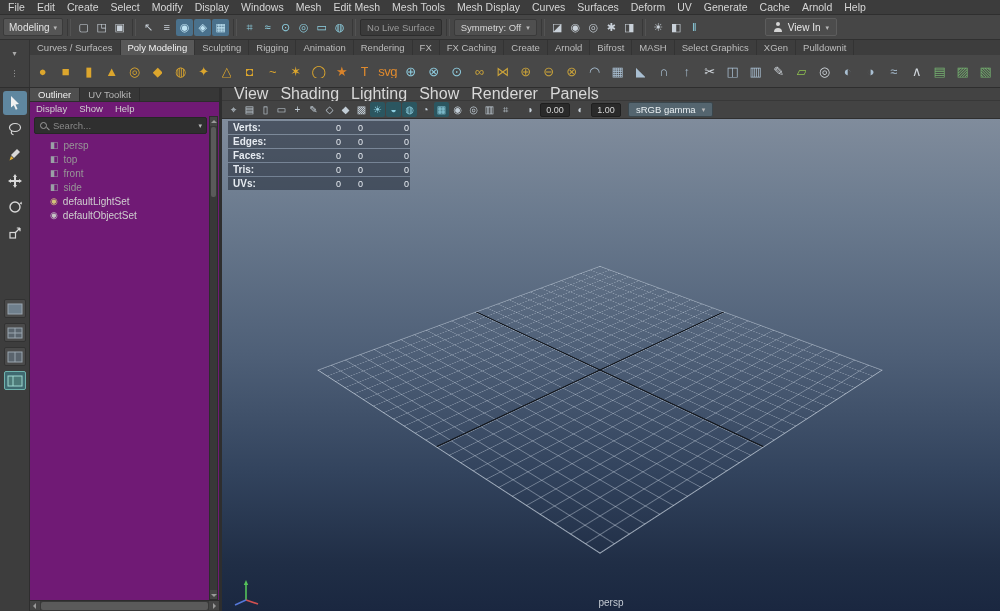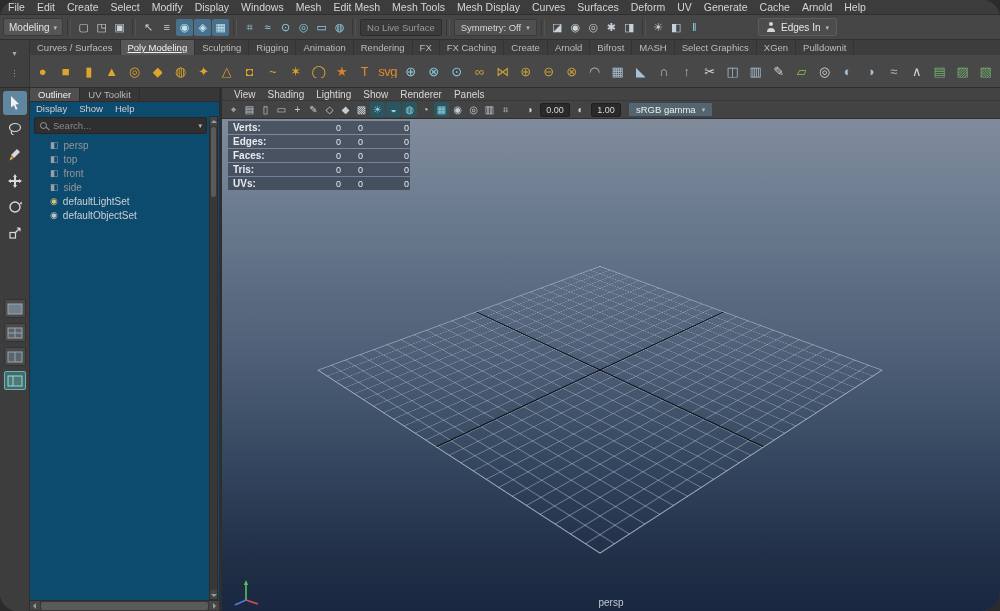--- a/index.html
+++ b/index.html
@@ -1,17 +1,17 @@
 <!DOCTYPE html>
 <html><head>
 <meta charset="utf-8">
 <style>
   html,body{margin:0;padding:0;background:#2b2b2b;}
   *{box-sizing:border-box;font-family:"Liberation Sans",sans-serif;}
-  .app{position:relative;width:1000px;height:611px;background:#454545;overflow:hidden;cursor:default;user-select:none;border-radius:18px;}
+  .app{position:relative;width:1000px;height:611px;background:#454545;overflow:hidden;cursor:default;user-select:none;}
 
   
   .menubar{height:15px;background:#3c3c3c;border-bottom:1px solid #2f2f2f;display:flex;align-items:center;padding-left:2px;}
   .mb-item{font-size:10.5px;color:#d6d6d6;padding:0 6px;line-height:15px;white-space:nowrap;}
 
   
   .statusline{height:25px;background:#464646;border-bottom:1px solid #303030;display:flex;align-items:center;padding:0 3px;}
   .menuset{display:flex;align-items:center;gap:4px;background:#555;border:1px solid #3a3a3a;border-radius:2px;height:18px;padding:0 5px;font-size:10px;color:#e2e2e2;justify-content:space-between;}
   .caret{font-size:7px;color:#b8b8b8;line-height:1;}
   .sl-sep{width:4px;height:17px;border-left:1px solid #383838;border-right:1px solid #535353;margin:0 4px;}
@@ -26,38 +26,38 @@
   .person::before{content:"";position:absolute;left:3px;top:0;width:4px;height:4px;border-radius:50%;background:#d5d5d5;}
   .person::after{content:"";position:absolute;left:1px;top:5.5px;width:8px;height:4px;border-radius:4px 4px 0 0;background:#d5d5d5;}
 
   
   .shelfwrap{display:flex;height:48px;background:#484848;border-bottom:1px solid #2e2e2e;}
   .shelf-gutter{width:30px;background:#404040;border-right:1px solid #333;display:flex;flex-direction:column;align-items:center;justify-content:space-around;padding:3px 0;}
   .gut-ico{font-size:8px;color:#aaa;}
   .shelf-main{flex:1;display:flex;flex-direction:column;min-width:0;}
   .shelf-tabs{height:15px;background:#3d3d3d;display:flex;align-items:stretch;overflow:hidden;}
   .shelf-tab{font-size:9.5px;color:#bdbdbd;padding:0 7px;line-height:15px;border-right:1px solid #333;white-space:nowrap;}
-  .shelf-tab.active{background:#585858;color:#f2f2f2;text-decoration:underline;}
+  .shelf-tab.active{background:#585858;color:#f2f2f2;}
   .shelf-icons{flex:1;display:flex;align-items:center;padding-left:1px;overflow:hidden;}
   .shelf-ico{width:23px;height:28px;display:flex;align-items:center;justify-content:center;flex:0 0 auto;}
   .shelf-ico i{font-style:normal;font-size:13px;letter-spacing:-0.5px;color:var(--c,#c9c9c9);line-height:1;max-width:23px;overflow:hidden;}
 
   
   .mainrow{display:flex;height:523px;}
 
   
   .toolbox{width:30px;background:#3d3d3d;border-right:1px solid #2e2e2e;display:flex;flex-direction:column;align-items:center;padding-top:3px;}
   .tool-btn{width:24px;height:24px;margin-bottom:2px;border-radius:3px;display:flex;align-items:center;justify-content:center;}
   .tool-btn.active{background:#5f87a0;}
   .tb-spacer{height:52px;}
   .layout-btn{width:22px;height:19px;margin-bottom:5px;display:flex;align-items:center;justify-content:center;background:#4a4a4a;border:1px solid #323232;border-radius:2px;}
   .layout-btn.active{background:#3f6a70;border-color:#6fb3ad;}
 
   
-  .outliner{width:189px;background:#0c4a6e;display:flex;flex-direction:column;position:relative;}
+  .outliner{width:189px;background:#701a75;display:flex;flex-direction:column;position:relative;}
   .outl-tabs{height:14px;background:#373737;display:flex;border-bottom:1px solid #2c2c2c;}
   .outl-tab{font-size:9.5px;color:#b5b5b5;padding:0 8px;line-height:14px;border-right:1px solid #2c2c2c;white-space:nowrap;}
   .outl-tab.active{background:#4f4f4f;color:#efefef;}
   .outl-menus{height:13px;display:flex;align-items:center;}
   .outl-menu{font-size:9.5px;color:#cfcfcf;padding:0 6px;white-space:nowrap;}
   .outl-search{height:17px;margin:2px 12px 2px 4px;background:#2f2f2f;border:1px solid #262626;border-radius:2px;display:flex;align-items:center;gap:4px;padding:0 4px;}
   .mag{position:relative;width:10px;height:10px;flex:0 0 auto;}
   .mag::before{content:"";position:absolute;left:1px;top:1px;width:5px;height:5px;border:1.3px solid #9b9b9b;border-radius:50%;}
   .mag::after{content:"";position:absolute;left:7px;top:7px;width:3.5px;height:1.3px;background:#9b9b9b;transform:rotate(45deg);}
   .outl-search input{flex:1;background:transparent;border:none;outline:none;color:#c9c9c9;font-size:9.5px;min-width:0;padding:0;}
@@ -78,21 +78,21 @@
   .arr.up::before{border-bottom-color:#9a9a9a;margin-top:-2px;}
   .arr.down::before{border-top-color:#9a9a9a;margin-top:2px;}
   .arr.left::before{border-right-color:#9a9a9a;margin-left:-2px;}
   .arr.right::before{border-left-color:#9a9a9a;margin-left:2px;}
 
   .splitter{width:3px;background:#2e2e2e;}
 
   
   .viewport{flex:1;display:flex;flex-direction:column;min-width:0;}
   .vp-menubar{height:13px;background:#434343;display:flex;align-items:center;padding-left:6px;border-bottom:1px solid #383838;}
-  .vp-menu{font-size:10px;color:#d8d8d8;padding:0 6px;white-space:nowrap;}
+  .vp-menu{font-size:16px;color:#d8d8d8;padding:0 6px;white-space:nowrap;}
   .vp-toolbar{height:18px;background:#434343;border-bottom:1px solid #2f2f2f;display:flex;align-items:center;gap:1px;padding:0 4px;}
   .vp-icons{display:flex;align-items:center;gap:1px;}
   .vpico{width:15px;height:15px;}
   .vpico i{font-size:10px;}
   .vpico.on{background:#2b5660;}
   .vp-field{height:14px;min-width:30px;background:#2a2a2a;border:1px solid #1f1f1f;border-radius:2px;color:#d8d8d8;font-size:9px;line-height:12px;text-align:center;padding:0 3px;margin:0 2px;}
   .vp-select{height:15px;display:flex;align-items:center;gap:6px;background:#54656f;border:1px solid #3a464c;border-radius:2px;color:#e9eff2;font-size:9.5px;padding:0 7px;margin-left:4px;white-space:nowrap;}
 
   .vp-canvas{flex:1;position:relative;overflow:hidden;
     background:linear-gradient(180deg,#808c9c 0%,#6a7a8e 20%,#4e5f77 48%,#32435d 72%,#202e46 90%,#1a2740 100%);}
@@ -239,21 +239,21 @@
         </span>
         <span class="ico" title="lookdev-view-icon" style="--c: #c9d1d9;">
           <i>◧</i>
         </span>
         <span class="ico" title="pause-viewport-icon" style="--c: #8fd2e4;">
           <i>‖</i>
         </span>
       </div>
     <div class="signin">
       <span class="person"></span>
-      <span>Edges In</span>
+      <span>View In</span>
       <span class="caret">▾</span>
     </div>
   </div>
 
   <div class="shelfwrap">
     <div class="shelf-gutter">
       <span class="gut-ico">▾</span>
       <span class="gut-ico">⋮</span>
     </div>
     <div class="shelf-main">

